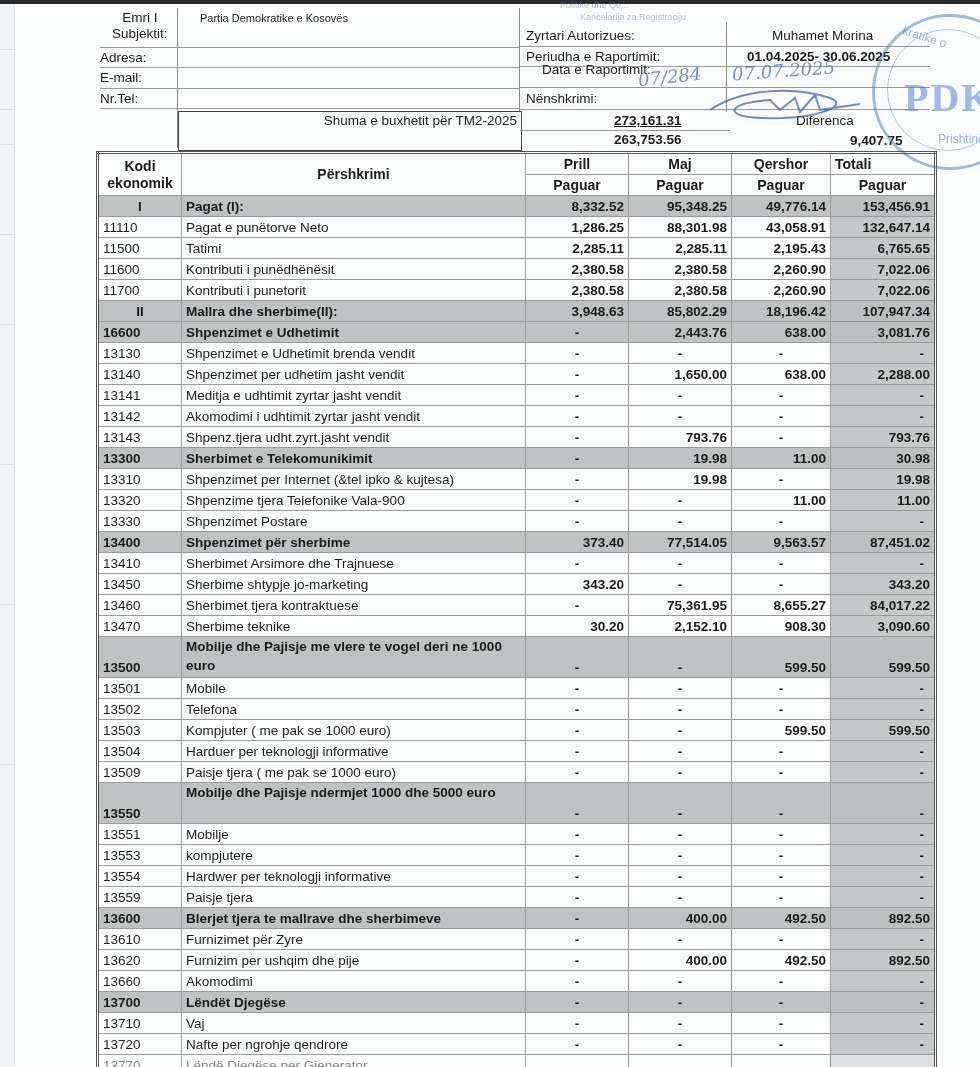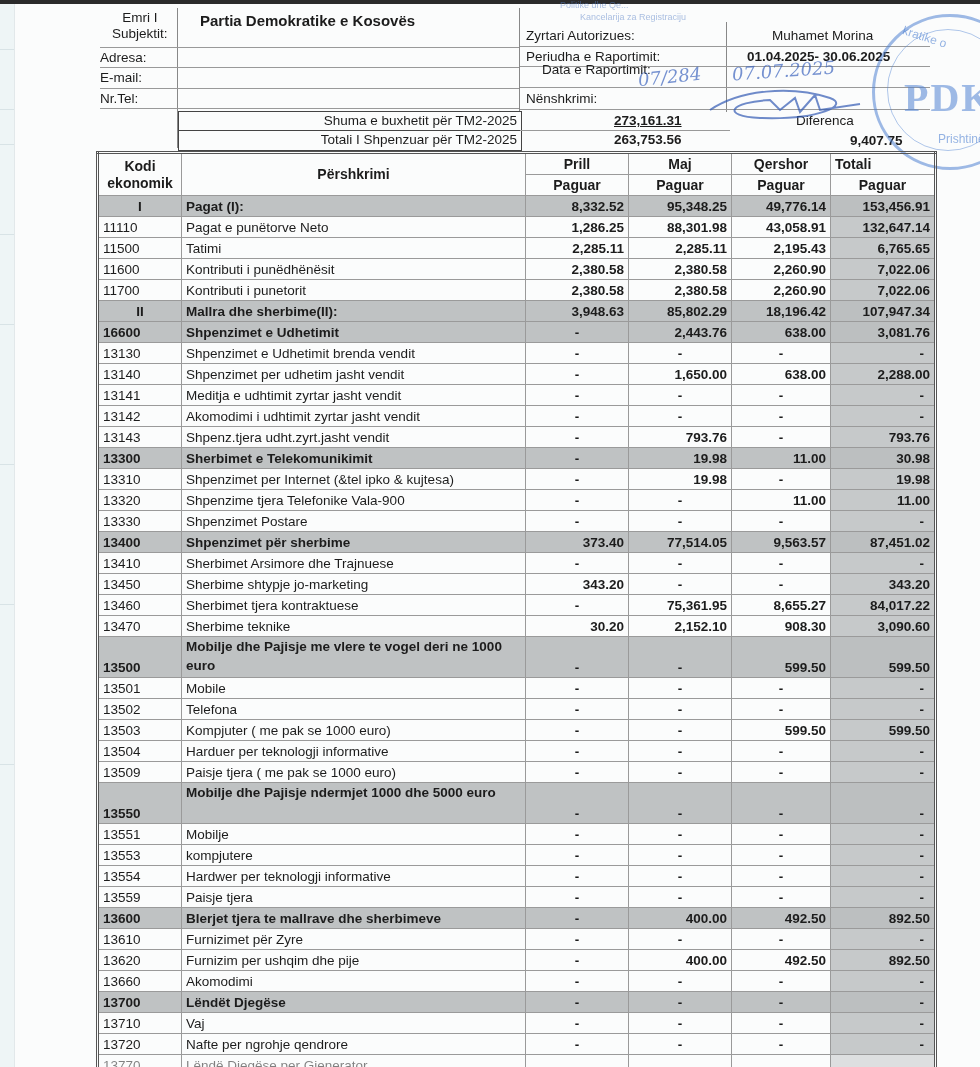--- a/index.html
+++ b/index.html
@@ -10,21 +10,21 @@
     color: #1c1c1c;
   }
   .topbar { position: absolute; left: 0; top: 0; width: 980px; height: 4px; background: #2b2b2b; }
   .leftstrip { position: absolute; left: 0; top: 4px; width: 14px; height: 1063px; background: #eef5f6; border-right: 1px solid #e2e8ea; }
   .leftstrip .ln { position: absolute; left: 0; width: 14px; height: 1px; background: #d8e3e6; }
 
   
   .hdr-label { position: absolute; font-size: 13.5px; left: 100px; }
   .hdr-vline { position: absolute; background: #888; width: 1px; }
   .hdr-hline { position: absolute; background: #999; height: 1px; }
-  .entity-name { position: absolute; left: 200px; top: 12px; font-weight: bold; font-size: 15px; }
+  .entity-name { position: absolute; left: 200px; top: 12px; font-weight: normal; font-size: 11px; }
   .right-label { position: absolute; left: 526px; font-size: 13.5px; }
   .right-val { position: absolute; font-size: 13.5px; }
 
   .budget-box { position: absolute; left: 178px; top: 111px; width: 342px; height: 38px; border: 1px solid #444; }
   .budget-box .row { height: 18px; line-height: 18px; text-align: right; padding-right: 4px; font-size: 13.5px; border-bottom: 1px solid #444; }
   .budget-box .row:last-child { border-bottom: none; }
   .budget-val { position: absolute; font-size: 13.5px; font-weight: bold; }
 
   
   .tbl { position: absolute; left: 96px; top: 151px; width: 838px; border: 3px double #555; border-collapse: collapse; table-layout: fixed; }
@@ -94,21 +94,20 @@
 
 <div class="right-label" style="top:28px;">Zyrtari Autorizues:</div>
 <div class="right-val" style="left:772px;top:28px;">Muhamet Morina</div>
 <div class="right-label" style="top:49px;">Periudha e Raportimit:</div>
 <div class="right-val" style="left:747px;top:49px;font-weight:bold;">01.04.2025- 30.06.2025</div>
 <div class="right-label" style="top:62px;margin-left:16px;">Data e Raportimit:</div>
 <div class="right-label" style="top:91px;">Nënshkrimi:</div>
 
 <div class="budget-box">
   <div class="row">Shuma e buxhetit për TM2-2025</div>
-  <div class="row">Totali I Shpenzuar për TM2-2025</div>
 </div>
 <div class="budget-val" style="left:614px;top:113px;text-decoration:underline;">273,161.31</div>
 <div class="budget-val" style="left:614px;top:132px;">263,753.56</div>
 <div class="hdr-hline" style="left:520px;top:130px;width:210px;"></div>
 <div class="right-val" style="left:796px;top:113px;">Diferenca</div>
 <div class="budget-val" style="left:850px;top:133px;">9,407.75</div>
 
 <div class="handwritten" style="left:638px;top:66px;transform:rotate(-6deg);">07/284</div>
 <div class="handwritten" style="left:732px;top:60px;transform:rotate(-4deg);">07.07.2025</div>
 <svg class="signature" width="200" height="50">

